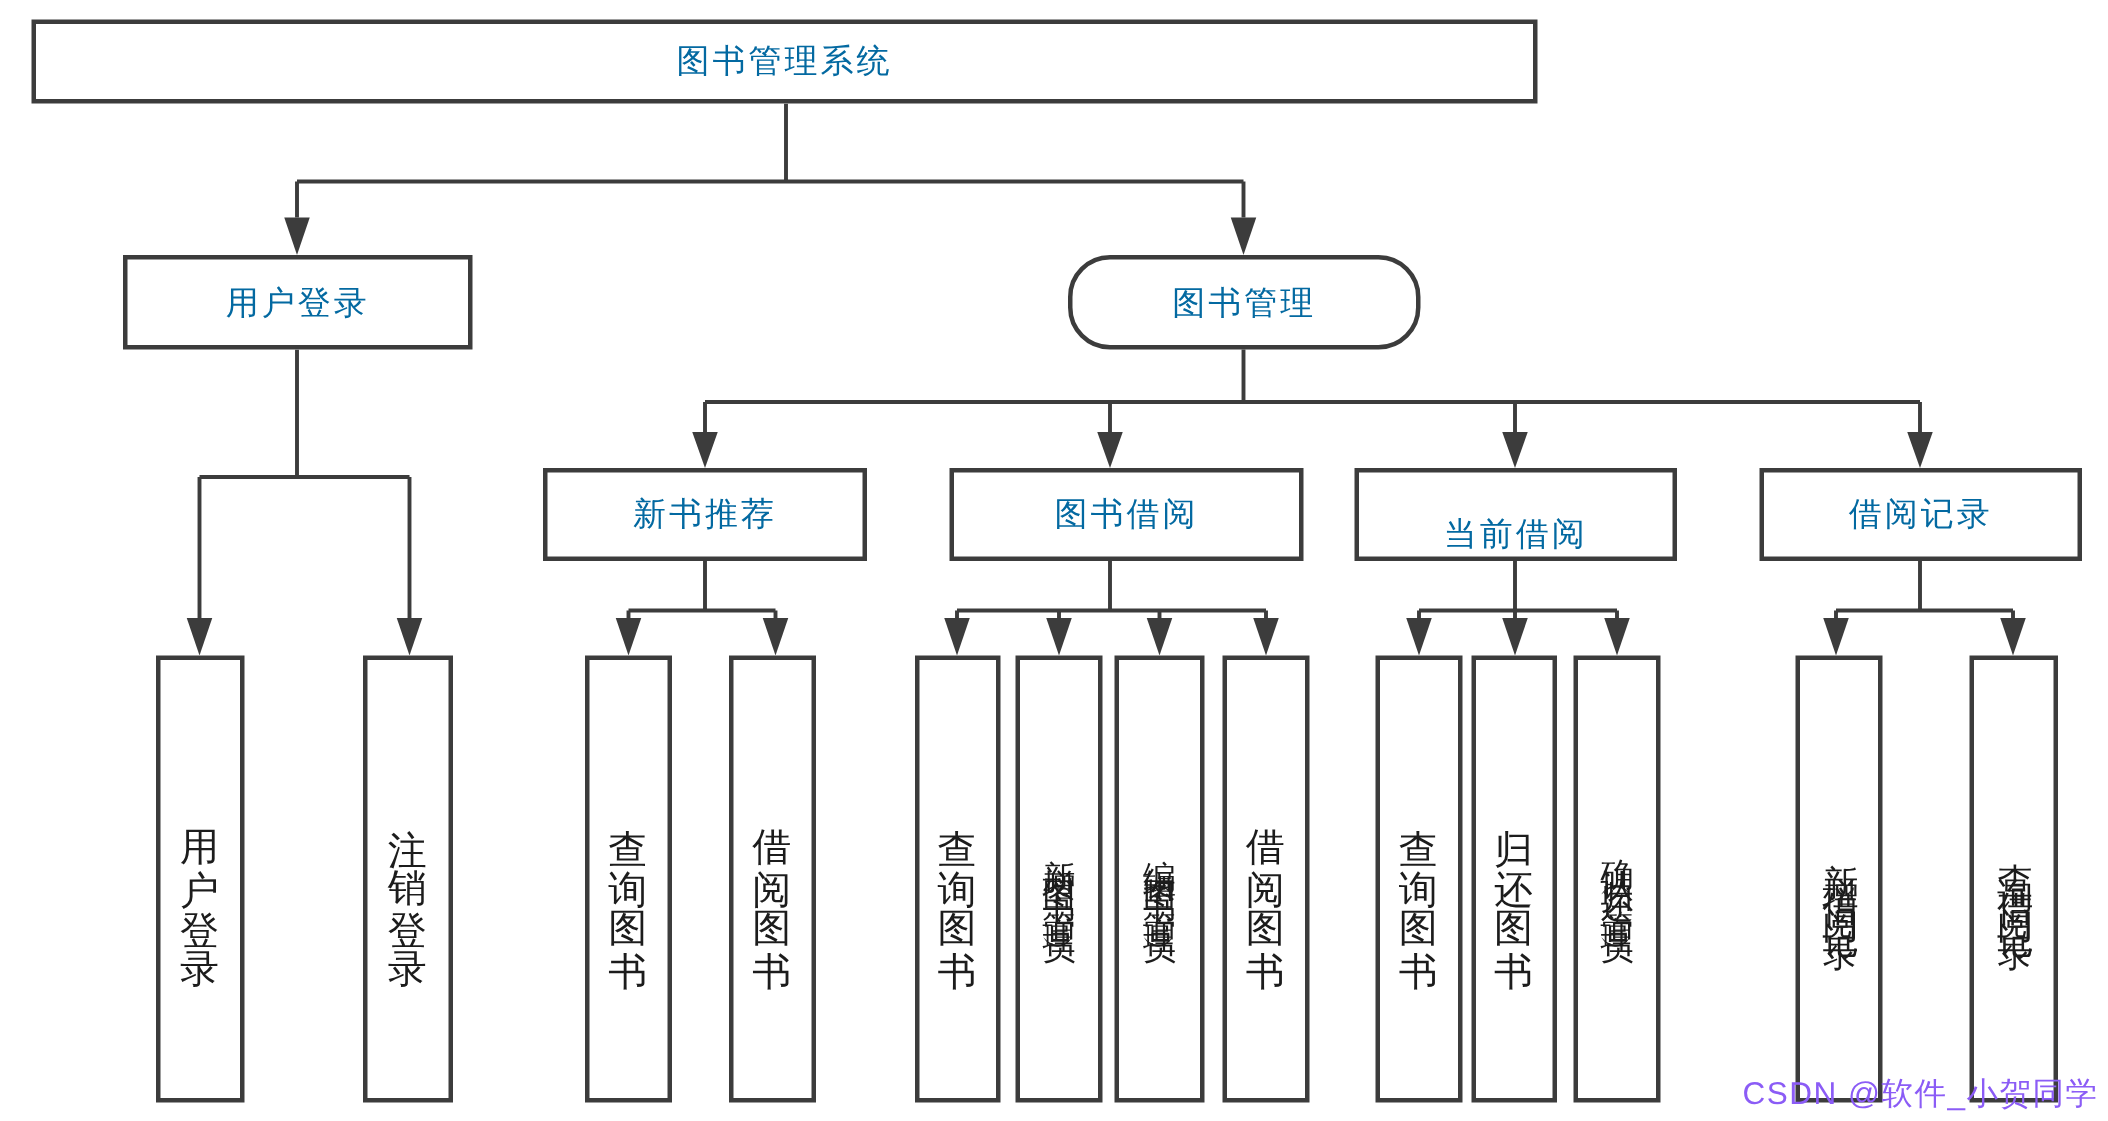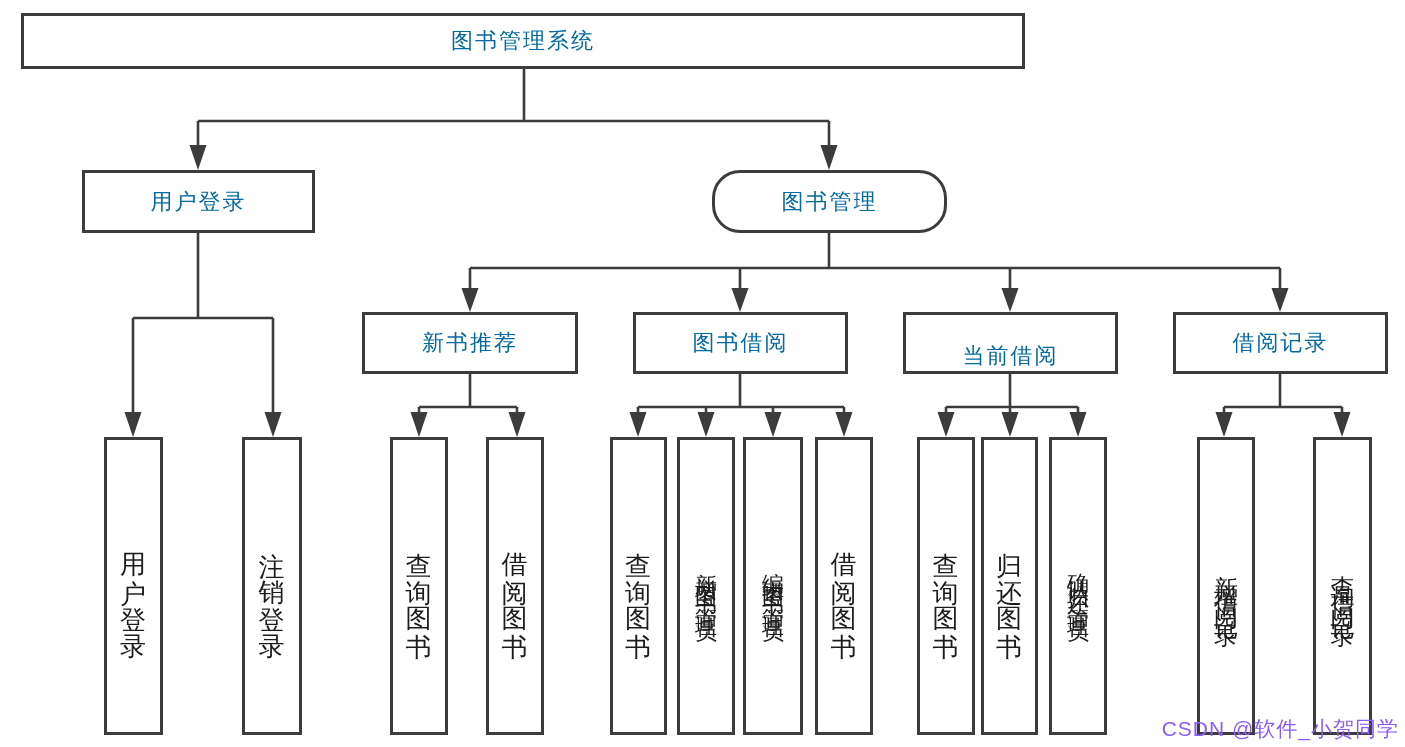--- a/index.html
+++ b/index.html
@@ -109,21 +109,21 @@
   <div class="box" style="left:82px; top:170px; width:233px; height:63px;">
     <span class="hlabel">用户登录</span>
   </div>
   <div class="box" style="left:712px; top:170px; width:235px; height:63px;border-radius:28px;">
     <span class="hlabel">图书管理</span>
   </div>
 
   <div class="box" style="left:362px; top:312px; width:216px; height:62px;">
     <span class="hlabel">新书推荐</span>
   </div>
-  <div class="box" style="left:633px; top:312px; width:215px; height:62px;">
+  <div class="box" style="left:633px; top:312px; width:236px; height:62px;">
     <span class="hlabel">图书借阅</span>
   </div>
   <div class="box" style="left:903px; top:312px; width:215px; height:62px;align-items:flex-end;">
     <span class="hlabel">当前借阅</span>
   </div>
   <div class="box" style="left:1173px; top:312px; width:215px; height:62px;">
     <span class="hlabel">借阅记录</span>
   </div>
 
   <div class="box v4" style="left:104px; top:437px; width:59px; height:298px;">

